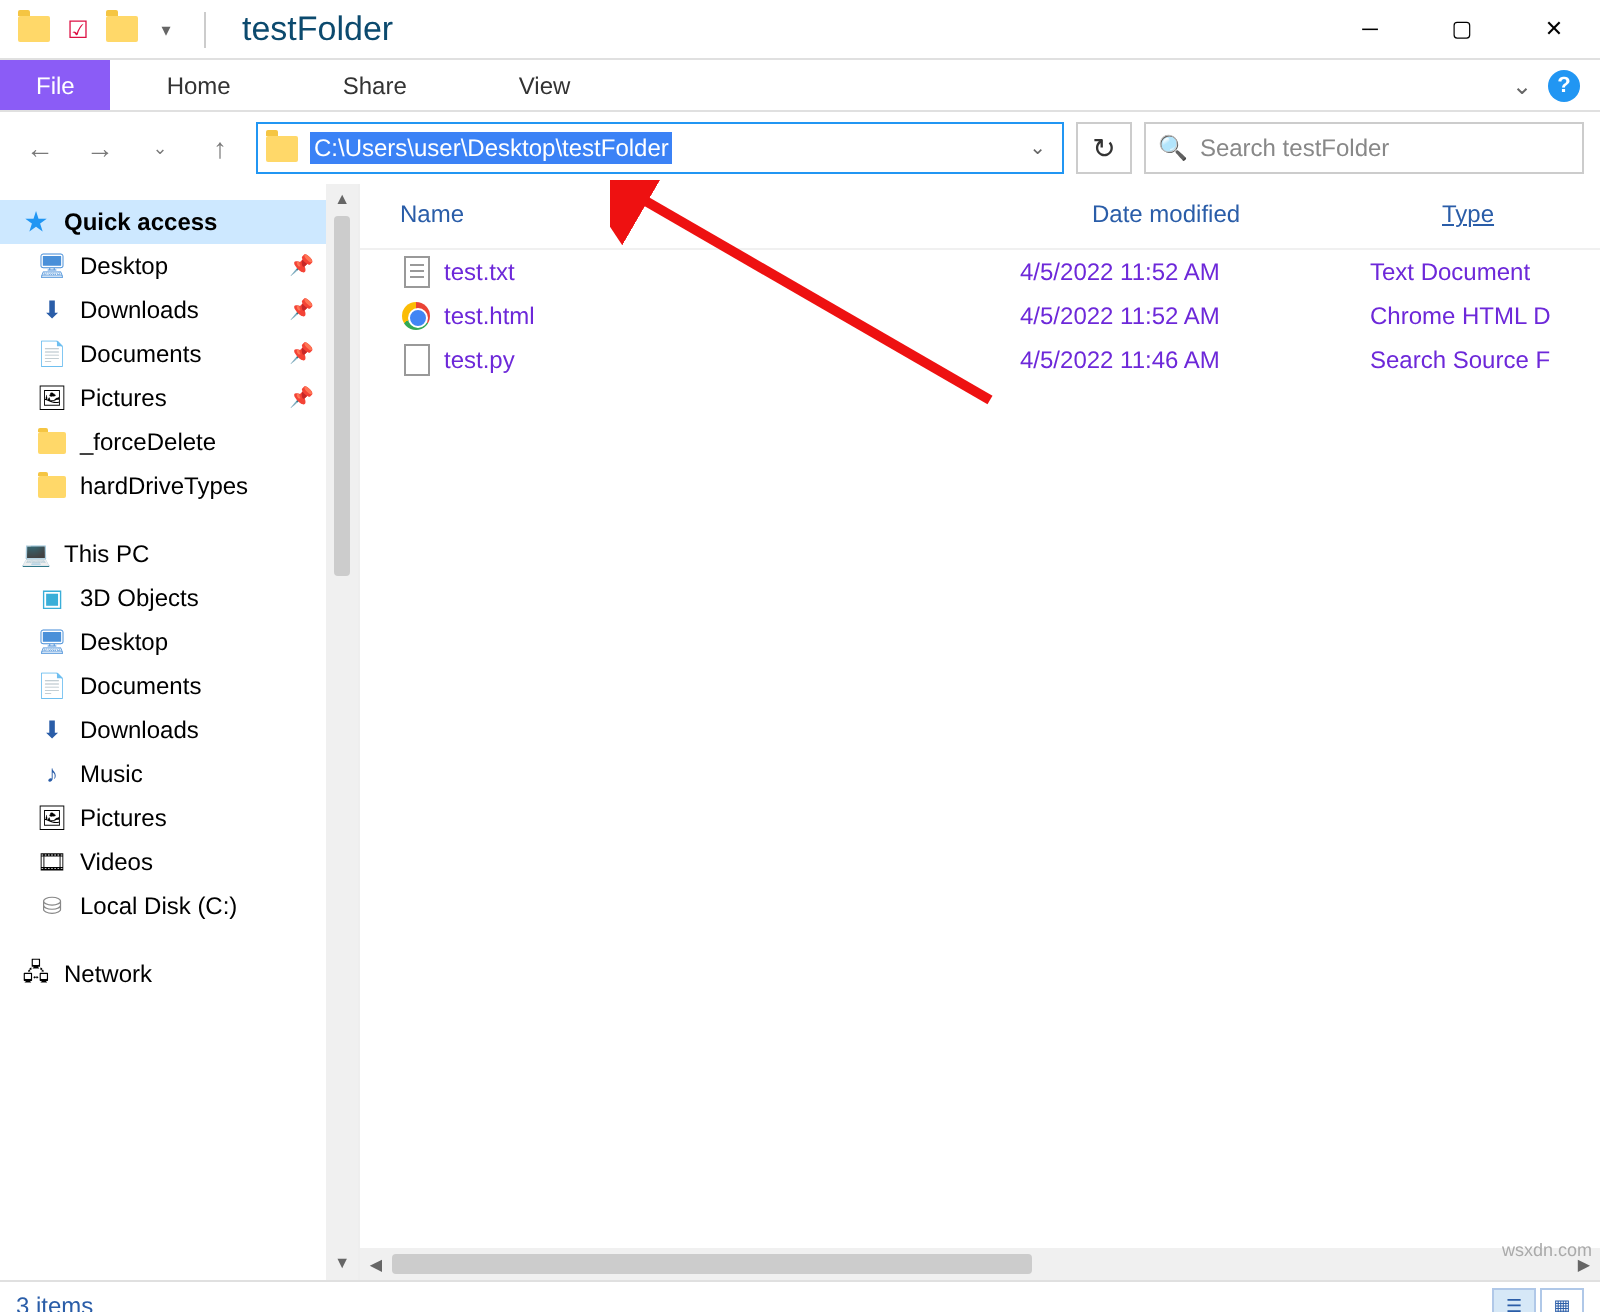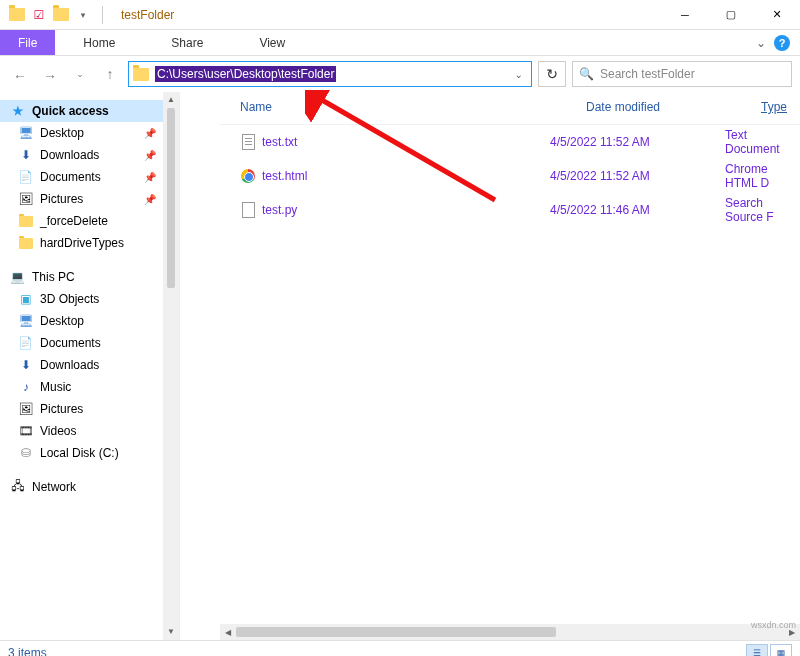--- a/index.html
+++ b/index.html
@@ -4,39 +4,39 @@
 <style>
 * { box-sizing: border-box; margin: 0; padding: 0; font-family: "Segoe UI", sans-serif; }
 body { width: 800px; height: 656px; background: #fff; overflow: hidden; position: relative; }
 
 
 .titlebar { height: 30px; display: flex; align-items: center; background: #fff; border-bottom: 1px solid #e0e0e0; }
 .qat { display: flex; align-items: center; padding-left: 8px; gap: 4px; }
 .qat-icon { width: 18px; height: 18px; display: flex; align-items: center; justify-content: center; font-size: 12px; }
 .folder-mini { width: 16px; height: 13px; background: #ffd869; border-radius: 1px; position: relative; }
 .folder-mini::before { content: ""; position: absolute; top: -3px; left: 0; width: 6px; height: 3px; background: #f5c542; border-radius: 1px 1px 0 0; }
-.title-text { font-size: 12px; margin-left: 8px; color: #a16207; }
+.title-text { font-size: 17px; margin-left: 8px; color: #0c4a6e; }
 .title-sep { width: 1px; height: 18px; background: #ccc; margin: 0 6px; }
 .win-controls { margin-left: auto; display: flex; }
 .win-btn { width: 46px; height: 30px; display: flex; align-items: center; justify-content: center; font-size: 11px; }
 
 
 .ribbon { height: 26px; display: flex; align-items: center; border-bottom: 1px solid #e0e0e0; }
 .file-tab { background: #8b5cf6; color: #fff; font-size: 12px; padding: 0 18px; height: 100%; display: flex; align-items: center; }
 .ribbon-tab { font-size: 12px; color: #333; padding: 0 28px; height: 100%; display: flex; align-items: center; }
 .ribbon-right { margin-left: auto; display: flex; align-items: center; padding-right: 10px; gap: 8px; }
 .help-dot { width: 16px; height: 16px; border-radius: 50%; background: #2196f3; color: #fff; font-size: 11px; display: flex; align-items: center; justify-content: center; font-weight: bold; }
 
 
 .navbar { height: 36px; display: flex; align-items: center; padding: 4px 8px; gap: 6px; }
 .nav-btn { width: 24px; height: 24px; display: flex; align-items: center; justify-content: center; color: #7a7a7a; font-size: 14px; }
 .addr-box-wrap { flex: 1; height: 26px; border: 1px solid #2196f3; display: flex; align-items: center; padding: 0 4px; }
 .addr-folder { width: 16px; height: 13px; background: #ffd869; border-radius: 1px; position: relative; margin-right: 6px; flex-shrink: 0; }
 .addr-folder::before { content: ""; position: absolute; top: -3px; left: 0; width: 6px; height: 3px; background: #f5c542; border-radius: 1px 1px 0 0; }
-.addr-text { background: #4c1d95; color: #fff; font-size: 12px; padding: 1px 2px; }
+.addr-text { background: #3b82f6; color: #fff; font-size: 12px; padding: 1px 2px; }
 .addr-chevron { margin-left: auto; color: #666; font-size: 10px; padding-right: 4px; }
 .refresh-box { width: 28px; height: 26px; border: 1px solid #ccc; display: flex; align-items: center; justify-content: center; color: #333; font-size: 14px; }
 .search-box { width: 220px; height: 26px; border: 1px solid #ccc; display: flex; align-items: center; padding: 0 6px; gap: 6px; color: #888; font-size: 12px; }
 
 
 .main { display: flex; height: 548px; position: relative; }
 .sidebar-wrap { width: 180px; border-right: 1px solid #eee; position: relative; display: flex; }
 .sidebar { width: 164px; overflow: hidden; padding-top: 8px; }
 .sb-scroll { width: 16px; background: #f0f0f0; display: flex; flex-direction: column; }
 .sb-scroll-arrow { height: 16px; text-align: center; font-size: 8px; color: #666; line-height: 16px; }
@@ -50,21 +50,21 @@
 .pin { position: absolute; right: 6px; color: #888; font-size: 10px; }
 .starico { color: #2196f3; }
 .folderico { width: 14px; height: 11px; background: #ffd869; border-radius: 1px; position: relative; }
 .folderico::before { content: ""; position: absolute; top: -2px; left: 0; width: 5px; height: 2px; background: #f5c542; border-radius: 1px 1px 0 0; }
 .pcico { color: #4a90d9; }
 .diskico { color: #888; }
 
 .sb-group-gap { height: 12px; }
 
 
-.content { flex: 1; position: relative; display: flex; flex-direction: column; padding-left: 40px; }
+.content { flex: 1; position: relative; display: flex; flex-direction: column; }
 .cols-header { display: flex; font-size: 12px; color: #2a5da8; padding: 8px 0 10px 20px; border-bottom: 1px solid #f0f0f0; }
 .col-name { width: 310px; }
 .col-date { width: 175px; margin-left: 36px; }
 .col-type { flex: 1; text-decoration: underline; }
 
 .file-row { display: flex; align-items: center; font-size: 12px; padding: 3px 0 3px 20px; color: #6d28d9; }
 .file-icon { width: 16px; height: 16px; margin-right: 6px; display: flex; align-items: center; justify-content: center; }
 .txt-icon { width: 13px; height: 16px; border: 1px solid #999; background: #fff; position: relative; }
 .txt-icon::after { content:""; position:absolute; top:3px; left:2px; right:2px; height:1px; background:#999; box-shadow: 0 3px 0 #999, 0 6px 0 #999; }
 .chrome-ring { width: 14px; height: 14px; border-radius: 50%; background: conic-gradient(#ea4335 0 120deg, #34a853 120deg 240deg, #fbbc05 240deg 360deg); position: relative; }

